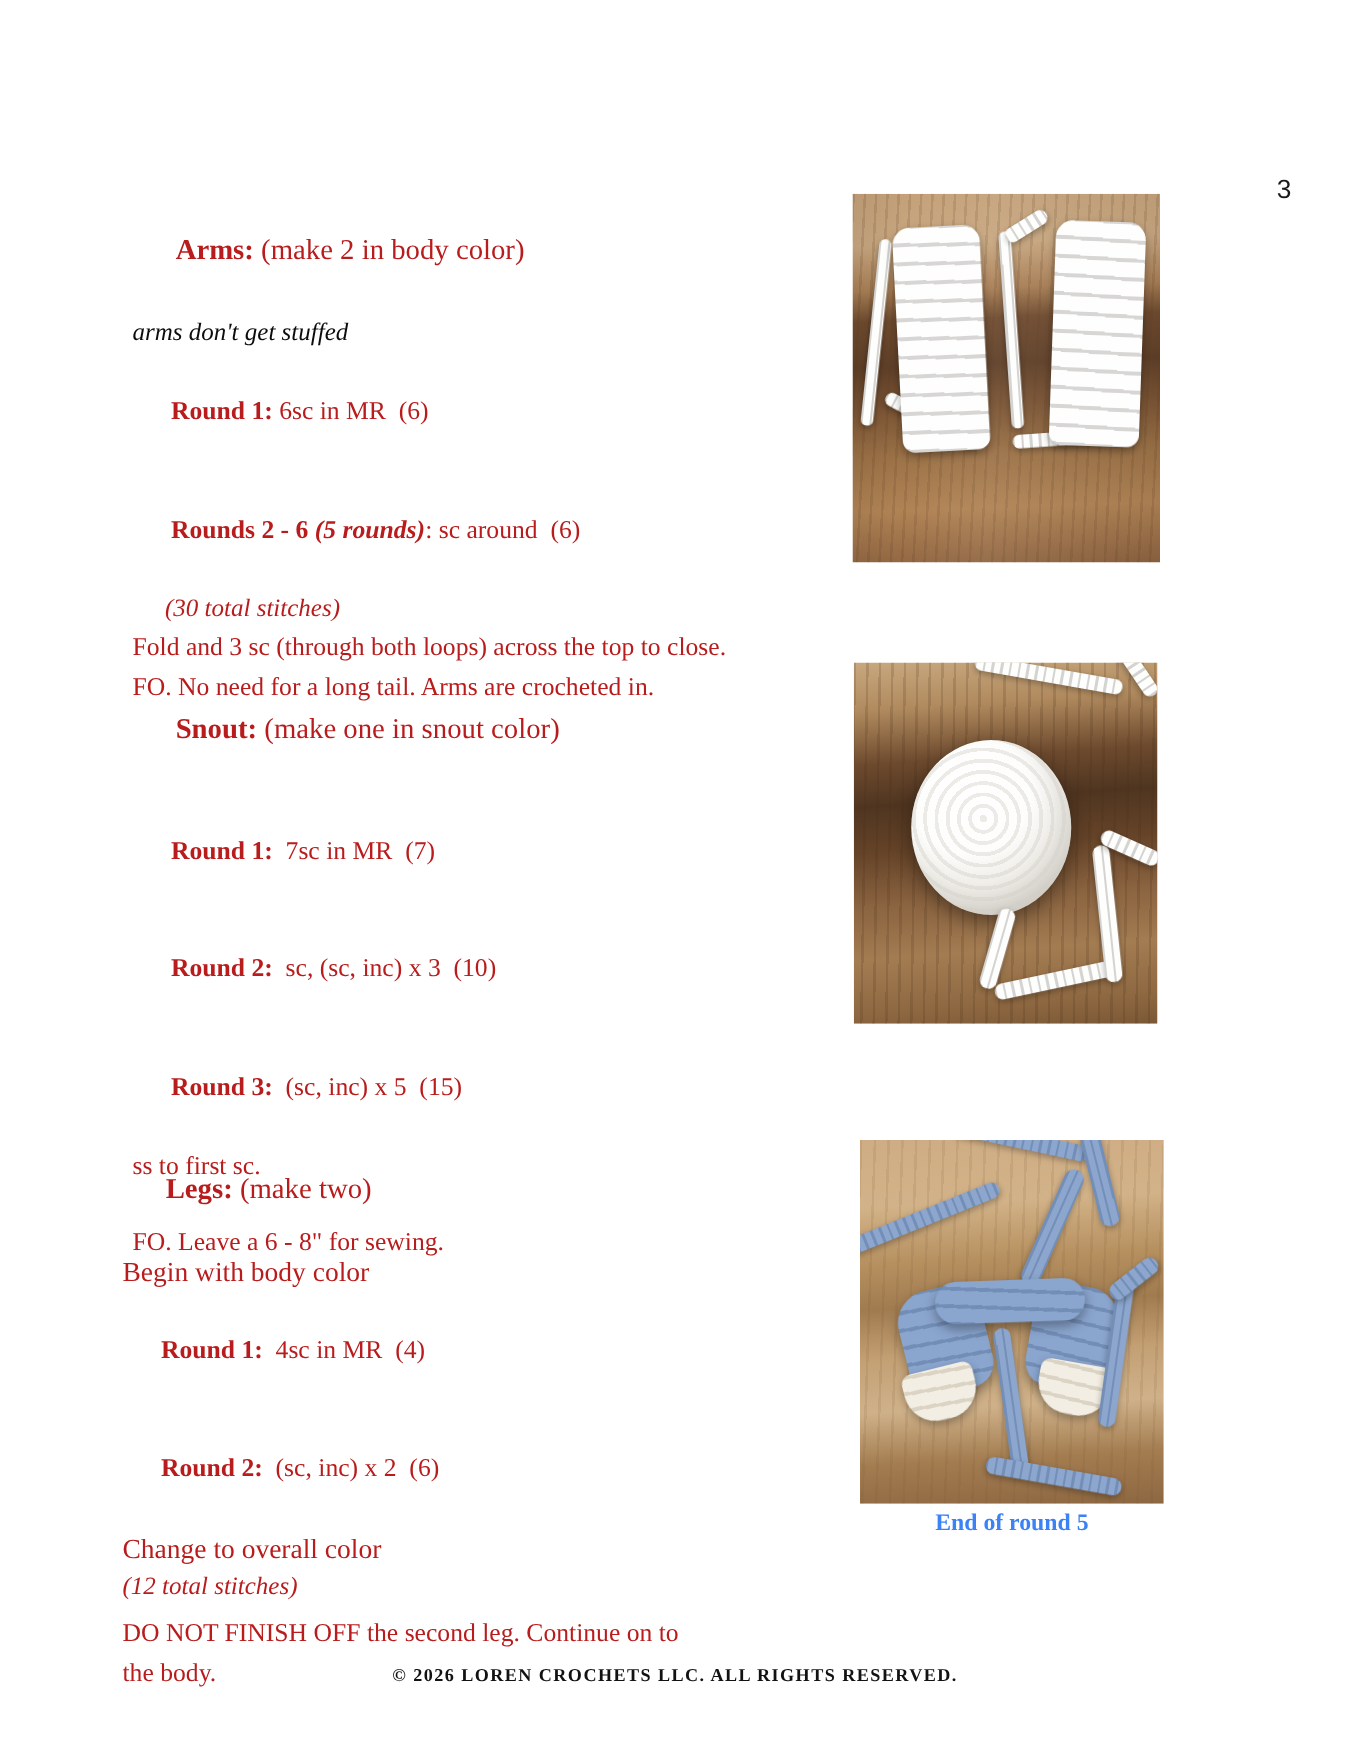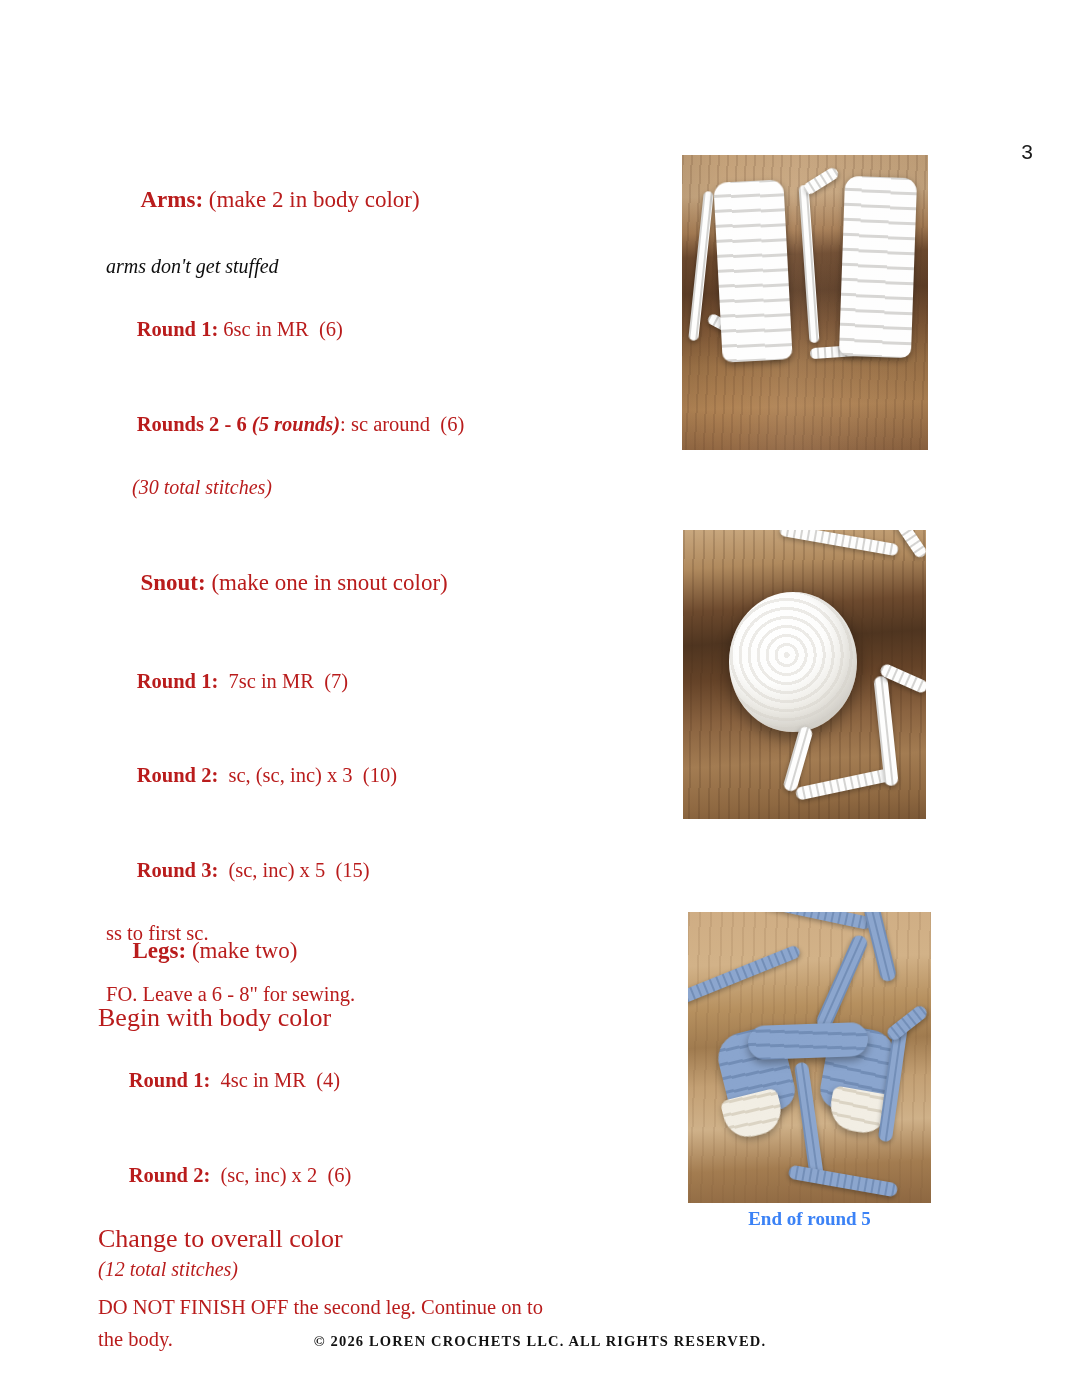--- a/index.html
+++ b/index.html
@@ -31,21 +31,21 @@
     color: #1a1a1a;
     line-height: 1;
   }
 
   .line {
     font-size: 20.5px;
     line-height: 31.5px;
     color: #b91c1c;
     white-space: pre-wrap;
   }
-  .line.big { font-size: 26px; }
+  .line.big { font-size: 22px; }
   .heading {
     font-size: 23px;
     line-height: 33px;
     margin-bottom: 2px;
   }
   .heading .hd {
     font-weight: bold;
   }
   b, .b { font-weight: bold; }
   .bi { font-weight: bold; font-style: italic; }
@@ -253,20 +253,22 @@
       <span class="hd">Arms:</span><span> (make 2 in body color)</span>
     </div>
     <div class="italic-line">arms don't get stuffed</div>
     <div class="line">
       <b>Round 1:</b><span> 6sc in MR  (6)</span>
     </div>
     <div class="line">
       <b>Rounds 2 - 6 </b><span class="bi">(5 rounds)</span><b style="font-weight:normal">: sc around  (6)</b>
     </div>
     <div class="line italic-line indent-1">(30 total stitches)</div>
+    <div class="line">Fold and 3 sc (through both loops) across the top to close.</div>
+    <div class="line">FO. No need for a long tail. Arms are crocheted in.</div>
   </div>
 
   <div class="blk-snout">
     <div class="line heading">
       <span class="hd">Snout:</span><span> (make one in snout color)</span>
     </div>
     <div class="line">
       <b>Round 1:</b><span>  7sc in MR  (7)</span>
     </div>
     <div class="line">

